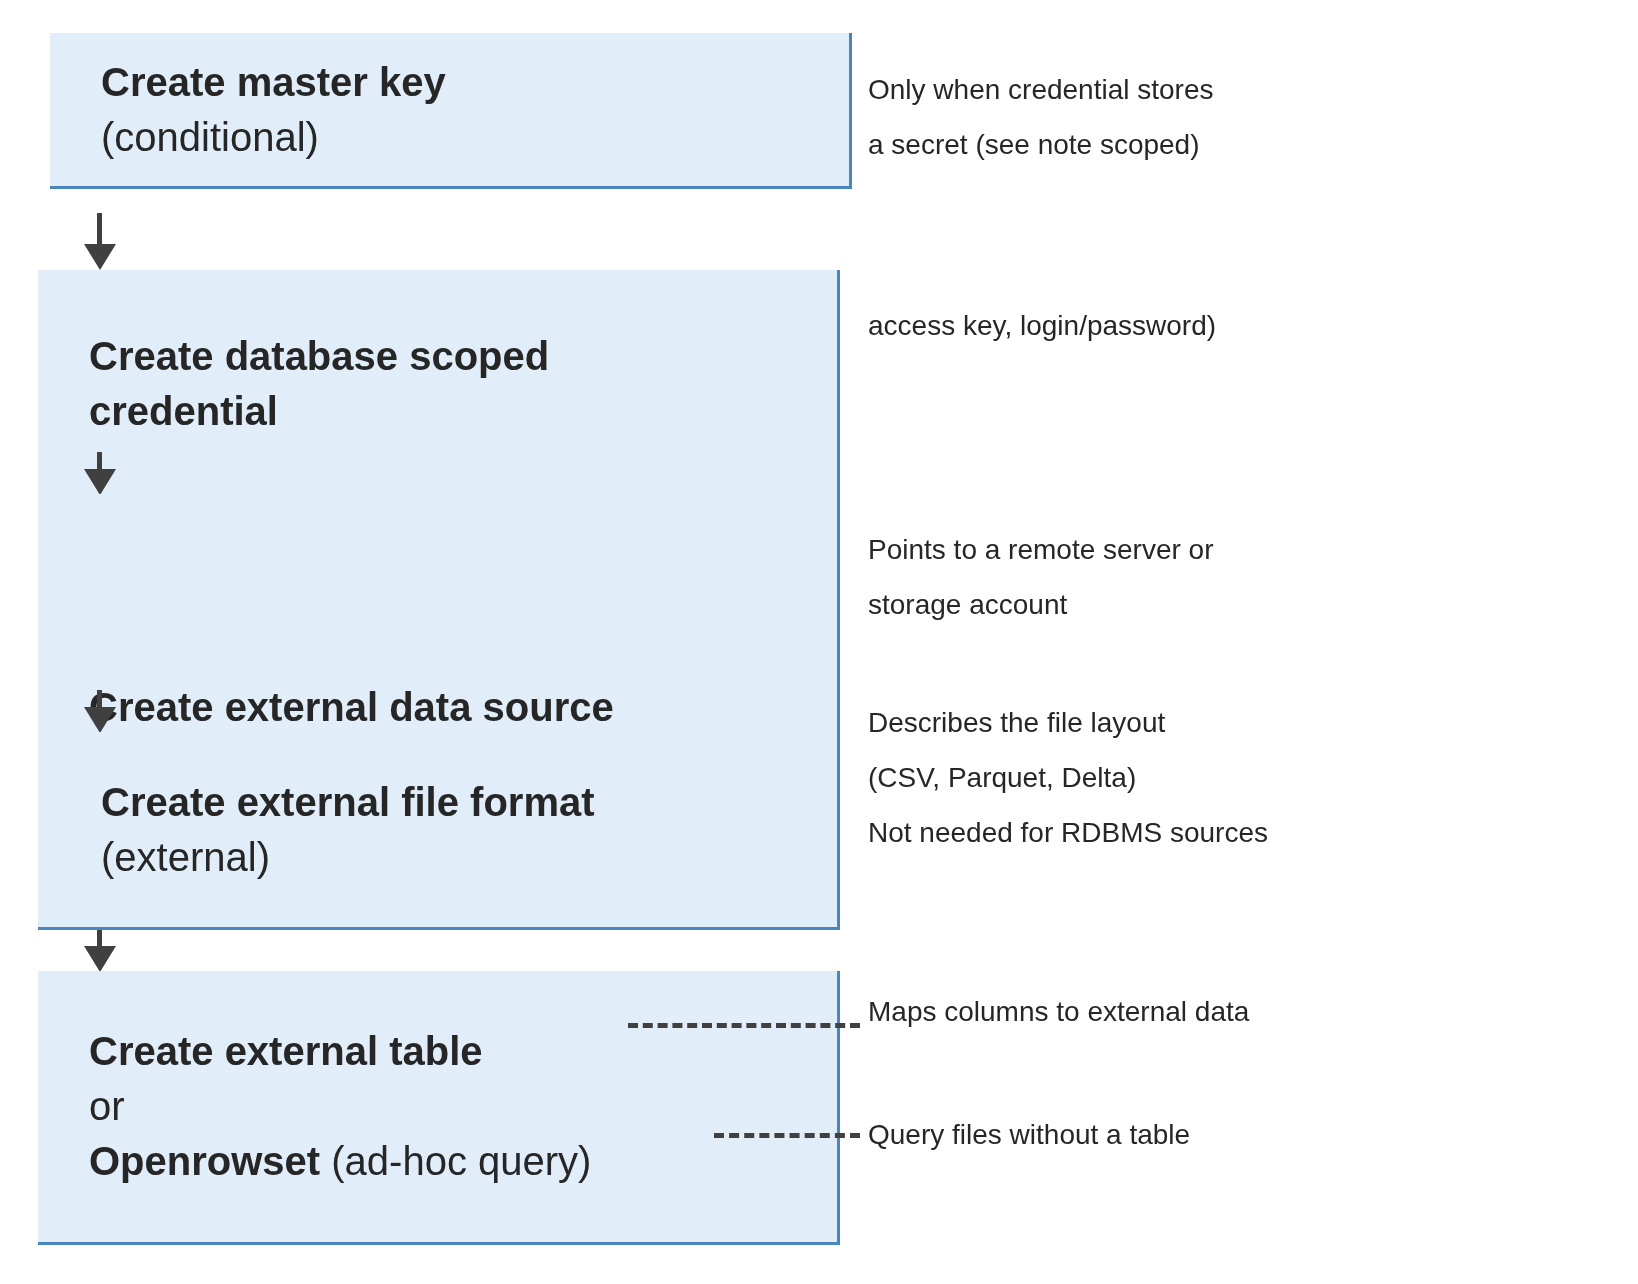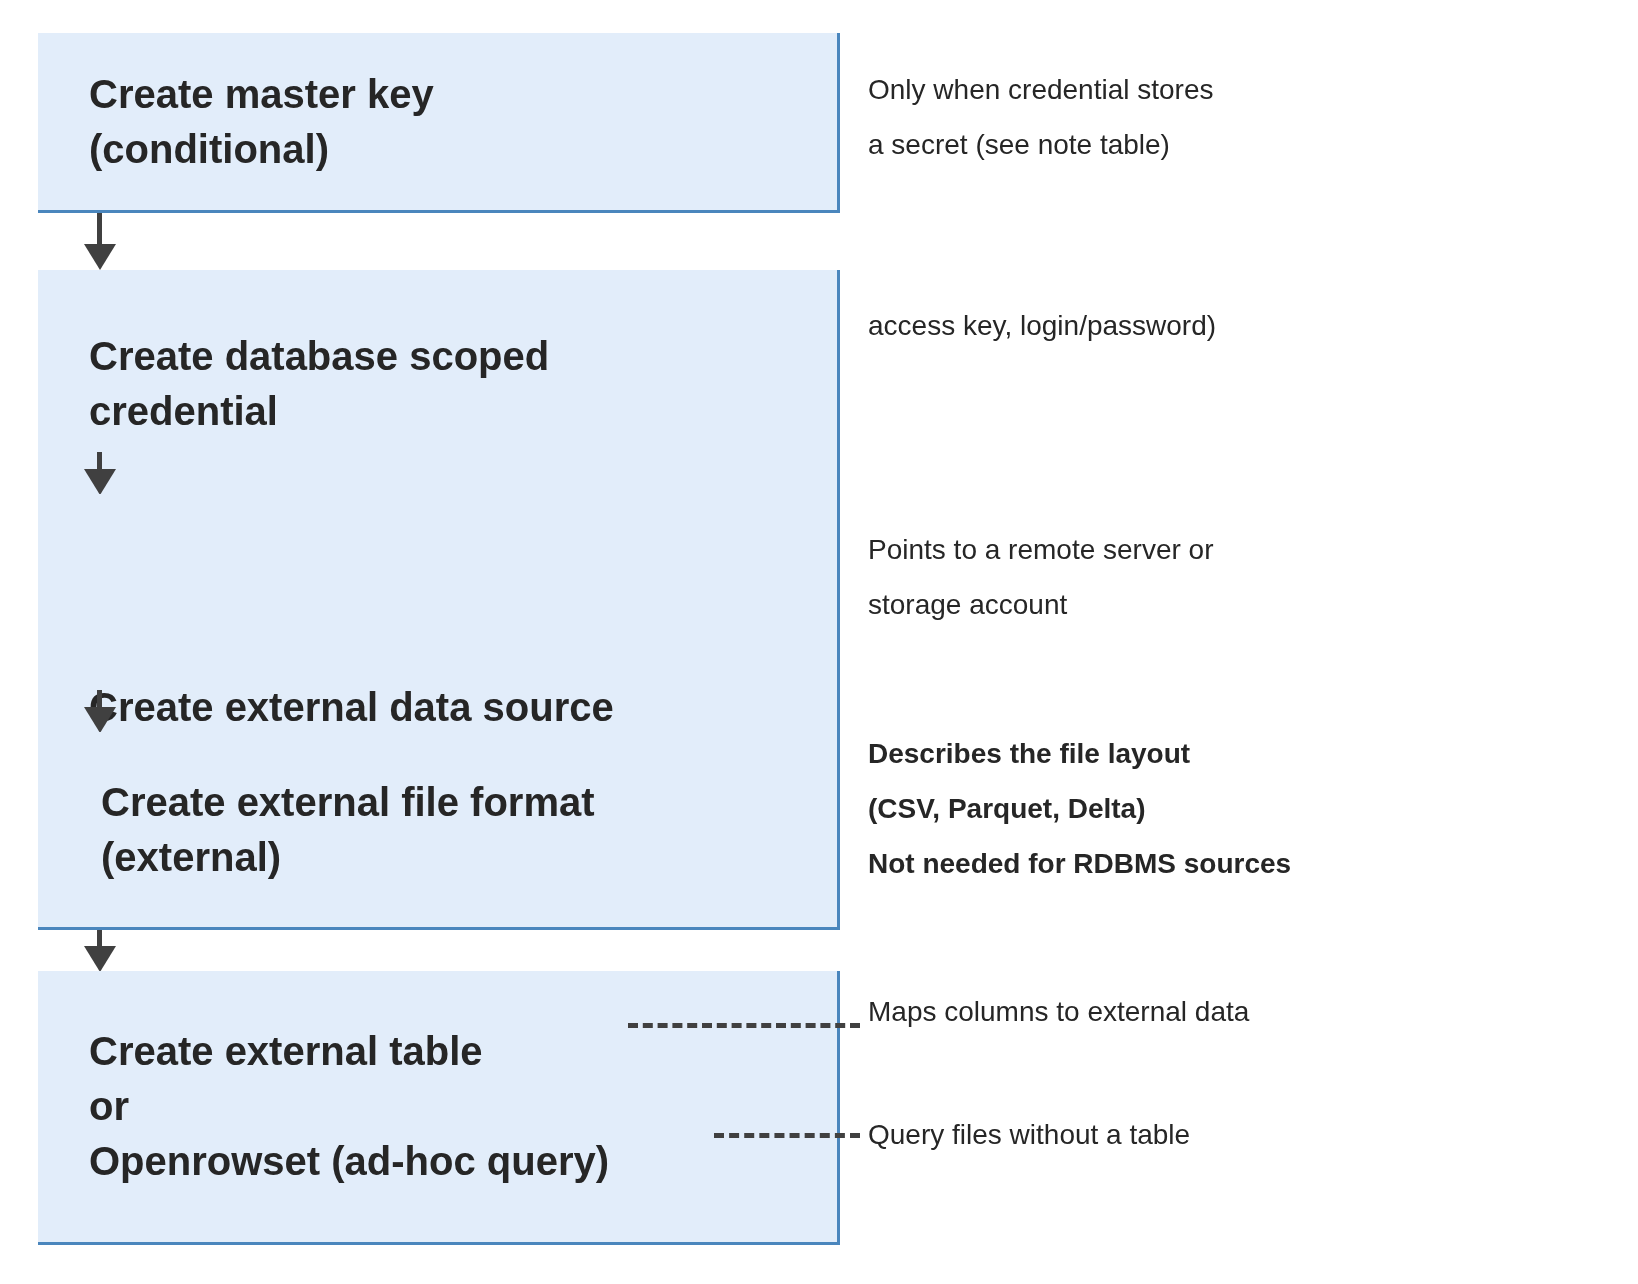--- a/index.html
+++ b/index.html
@@ -40,24 +40,24 @@
 
   .box-text {
     padding-left: 51px;
     padding-right: 14px;
     font-size: 40px;
     line-height: 55px;
     color: #262626;
     white-space: nowrap;
   }
   .box-text .b { font-weight: bold; }
-  .box-text .n { font-weight: bold; }
-
-  
-  #box1 { top: 33px;   height: 180px; }
+  .box-text .n { font-weight: normal; }
+
+  
+  #box1 { top: 33px;   height: 156px; margin-left: 12px; }
   #box2 { top: 270px;  height: 231px; }
   #box3 { top: 494px;  height: 244px; justify-content: flex-end; }
   #box4 { top: 732px;  height: 198px; padding-left: 12px; }
   #box5 { top: 971px;  height: 274px; }
 
   
   .arrow {
     position: absolute;
     left: 84px;
     width: 32px;
@@ -100,21 +100,21 @@
     position: absolute;
     left: 868px;
     font-size: 28px;
     line-height: 55px;
     color: #262626;
     white-space: nowrap;
   }
   #note1 { top: 62px; }
   #note2 { top: 298px; }
   #note3 { top: 522px; }
-  #note4 { top: 726px; font-weight: bold; }
+  #note4 { top: 695px; }
   #note5 { top: 984px; }
   #note6 { top: 1107px; }
 
   
   .dashed {
     position: absolute;
     height: 0;
     border-top: 5px dashed #404040;
   }
   #dash1 { left: 628px; top: 1023px; width: 232px; }
@@ -132,21 +132,21 @@
     </div>
   </div>
 
   <div class="arrow" id="arrow1">
     <div class="shaft"></div>
     <div class="head"></div>
   </div>
 
   <div class="note" id="note1">
     <div>Only when credential stores</div>
-    <div>a secret (see note table)</div>
+    <div>a secret (see note scoped)</div>
   </div>
 
   <div class="step-box" id="box2">
     <div class="box-text">
       <div><span class="b">Create database scoped</span></div>
       <div><span class="b">credential</span></div>
     </div>
   </div>
 
   <div class="arrow" id="arrow2">

